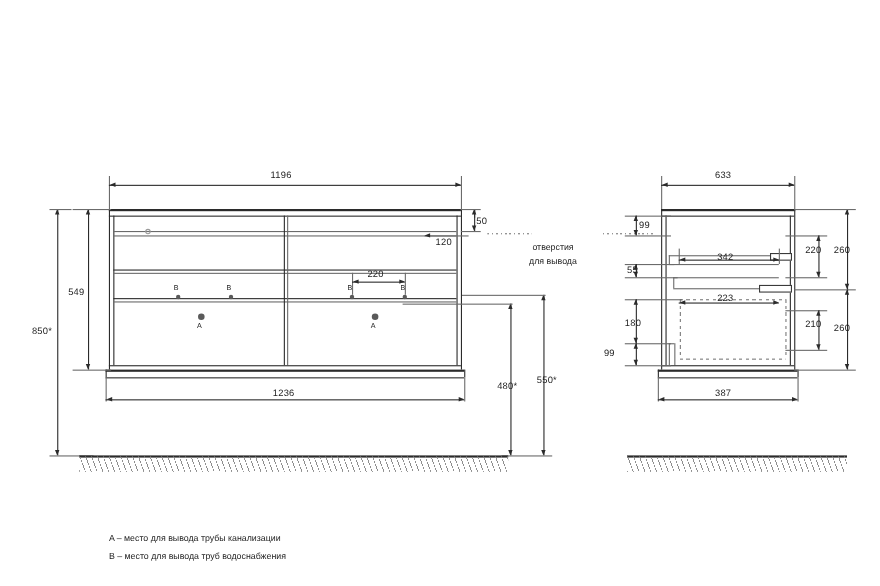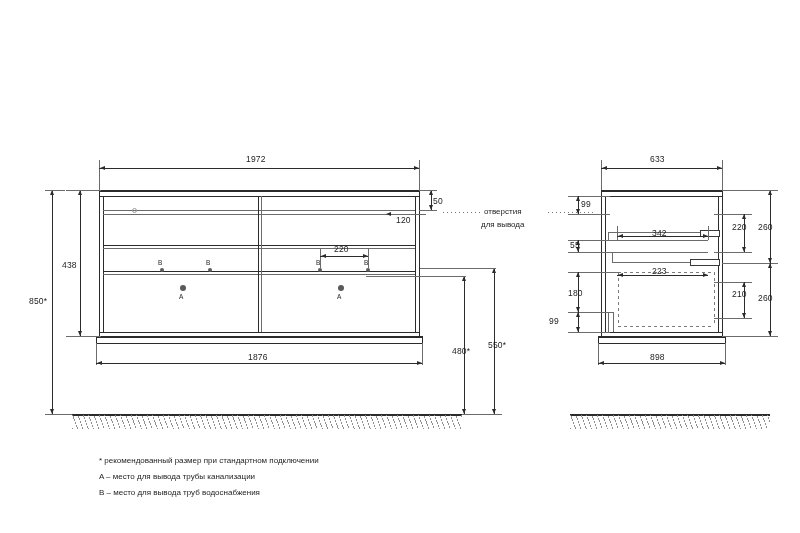--- a/index.html
+++ b/index.html
@@ -29,20 +29,21 @@
     font-size: 8.5px;
     color: #1d1d1d;
     white-space: nowrap;
     letter-spacing: 0.2px;
   }
   .note-txt {
     position: absolute;
     font-size: 8px;
     color: #1d1d1d;
     white-space: nowrap;
+    margin-top: 13px;
   }
   .marker {
     position: absolute;
     font-size: 6.5px;
     color: #1d1d1d;
     white-space: nowrap;
   }
   .dot {
     position: absolute;
     border-radius: 50%;
@@ -92,21 +93,21 @@
 </head>
 <body>
 
 <div id="sheet">
 
   <div class="ln v thin" style="left:99px; top:160px; height:32px;"></div>
   <div class="ln v thin" style="left:419px; top:160px; height:32px;"></div>
   <div class="ln h" style="left:99px; top:168px; width:320px;"></div>
   <div class="arrow-l" style="left:100px; top:165.5px;"></div>
   <div class="arrow-r" style="left:414px; top:165.5px;"></div>
-  <div class="dim-txt" style="left:246px; top:154px;">1972</div>
+  <div class="dim-txt" style="left:246px; top:154px;">1196</div>
 
   <div class="ln h" style="left:99px; top:190px; width:320px; height:2px; background:#2b2b2b;"></div>
   <div class="ln h" style="left:99px; top:196px; width:320px;"></div>
 
   <div class="ln v" style="left:99px; top:190px; height:146px;"></div>
   <div class="ln v" style="left:419px; top:190px; height:146px;"></div>
   <div class="ln v" style="left:103px; top:196px; height:136px;"></div>
   <div class="ln v" style="left:415px; top:196px; height:136px;"></div>
 
   <div class="ln h thin" style="left:103px; top:210px; width:312px;"></div>
@@ -158,35 +159,35 @@
   <div class="arrow-d" style="left:428.5px; top:205px;"></div>
   <div class="ln h thin" style="left:419px; top:190px; width:18px;"></div>
   <div class="ln h thin" style="left:419px; top:210px; width:18px;"></div>
   <div class="dim-txt" style="left:433px; top:196px;">50</div>
 
   <div class="ln v" style="left:80px; top:190px; height:146px;"></div>
   <div class="arrow-u" style="left:77.5px; top:190px;"></div>
   <div class="arrow-d" style="left:77.5px; top:331px;"></div>
   <div class="ln h thin" style="left:66px; top:190px; width:35px;"></div>
   <div class="ln h thin" style="left:66px; top:336px; width:35px;"></div>
-  <div class="dim-txt" style="left:62px; top:260px;">438</div>
+  <div class="dim-txt" style="left:62px; top:260px;">549</div>
 
   <div class="ln v" style="left:52px; top:190px; height:224px;"></div>
   <div class="arrow-u" style="left:49.5px; top:190px;"></div>
   <div class="arrow-d" style="left:49.5px; top:409px;"></div>
   <div class="ln h thin" style="left:45px; top:190px; width:20px;"></div>
   <div class="ln h thin" style="left:45px; top:414px; width:40px;"></div>
   <div class="dim-txt" style="left:29px; top:296px;">850*</div>
 
   <div class="ln v thin" style="left:96px; top:343px; height:22px;"></div>
   <div class="ln v thin" style="left:422px; top:343px; height:22px;"></div>
   <div class="ln h" style="left:96px; top:363px; width:326px;"></div>
   <div class="arrow-l" style="left:97px; top:360.5px;"></div>
   <div class="arrow-r" style="left:417px; top:360.5px;"></div>
-  <div class="dim-txt" style="left:248px; top:352px;">1876</div>
+  <div class="dim-txt" style="left:248px; top:352px;">1236</div>
 
   <div class="ln v" style="left:464px; top:276px; height:138px;"></div>
   <div class="arrow-u" style="left:461.5px; top:276px;"></div>
   <div class="arrow-d" style="left:461.5px; top:409px;"></div>
   <div class="ln h thin" style="left:366px; top:276px; width:100px;"></div>
   <div class="dim-txt" style="left:452px; top:346px;">480*</div>
 
   <div class="ln v" style="left:494px; top:268px; height:146px;"></div>
   <div class="arrow-u" style="left:491.5px; top:268px;"></div>
   <div class="arrow-d" style="left:491.5px; top:409px;"></div>
@@ -305,22 +306,21 @@
   <div class="arrow-u" style="left:767.5px; top:263px;"></div>
   <div class="arrow-d" style="left:767.5px; top:331px;"></div>
   <div class="ln h thin" style="left:722px; top:336px; width:56px;"></div>
   <div class="dim-txt" style="left:758px; top:293px;">260</div>
 
   <div class="ln v thin" style="left:598px; top:343px; height:22px;"></div>
   <div class="ln v thin" style="left:725px; top:343px; height:22px;"></div>
   <div class="ln h" style="left:598px; top:363px; width:127px;"></div>
   <div class="arrow-l" style="left:599px; top:360.5px;"></div>
   <div class="arrow-r" style="left:720px; top:360.5px;"></div>
-  <div class="dim-txt" style="left:650px; top:352px;">898</div>
+  <div class="dim-txt" style="left:650px; top:352px;">387</div>
 
   <div class="ln h" style="left:570px; top:414px; width:200px; height:1.5px;"></div>
   <div class="hatch" style="left:570px; top:415px; width:200px; height:14px;"></div>
 
-  <div class="note-txt" style="left:99px; top:456px;">* рекомендованный размер при стандартном подключении</div>
   <div class="note-txt" style="left:99px; top:472px;">A – место для вывода трубы канализации</div>
   <div class="note-txt" style="left:99px; top:488px;">B – место для вывода труб водоснабжения</div>
 
 </div>
 
 </body></html>

